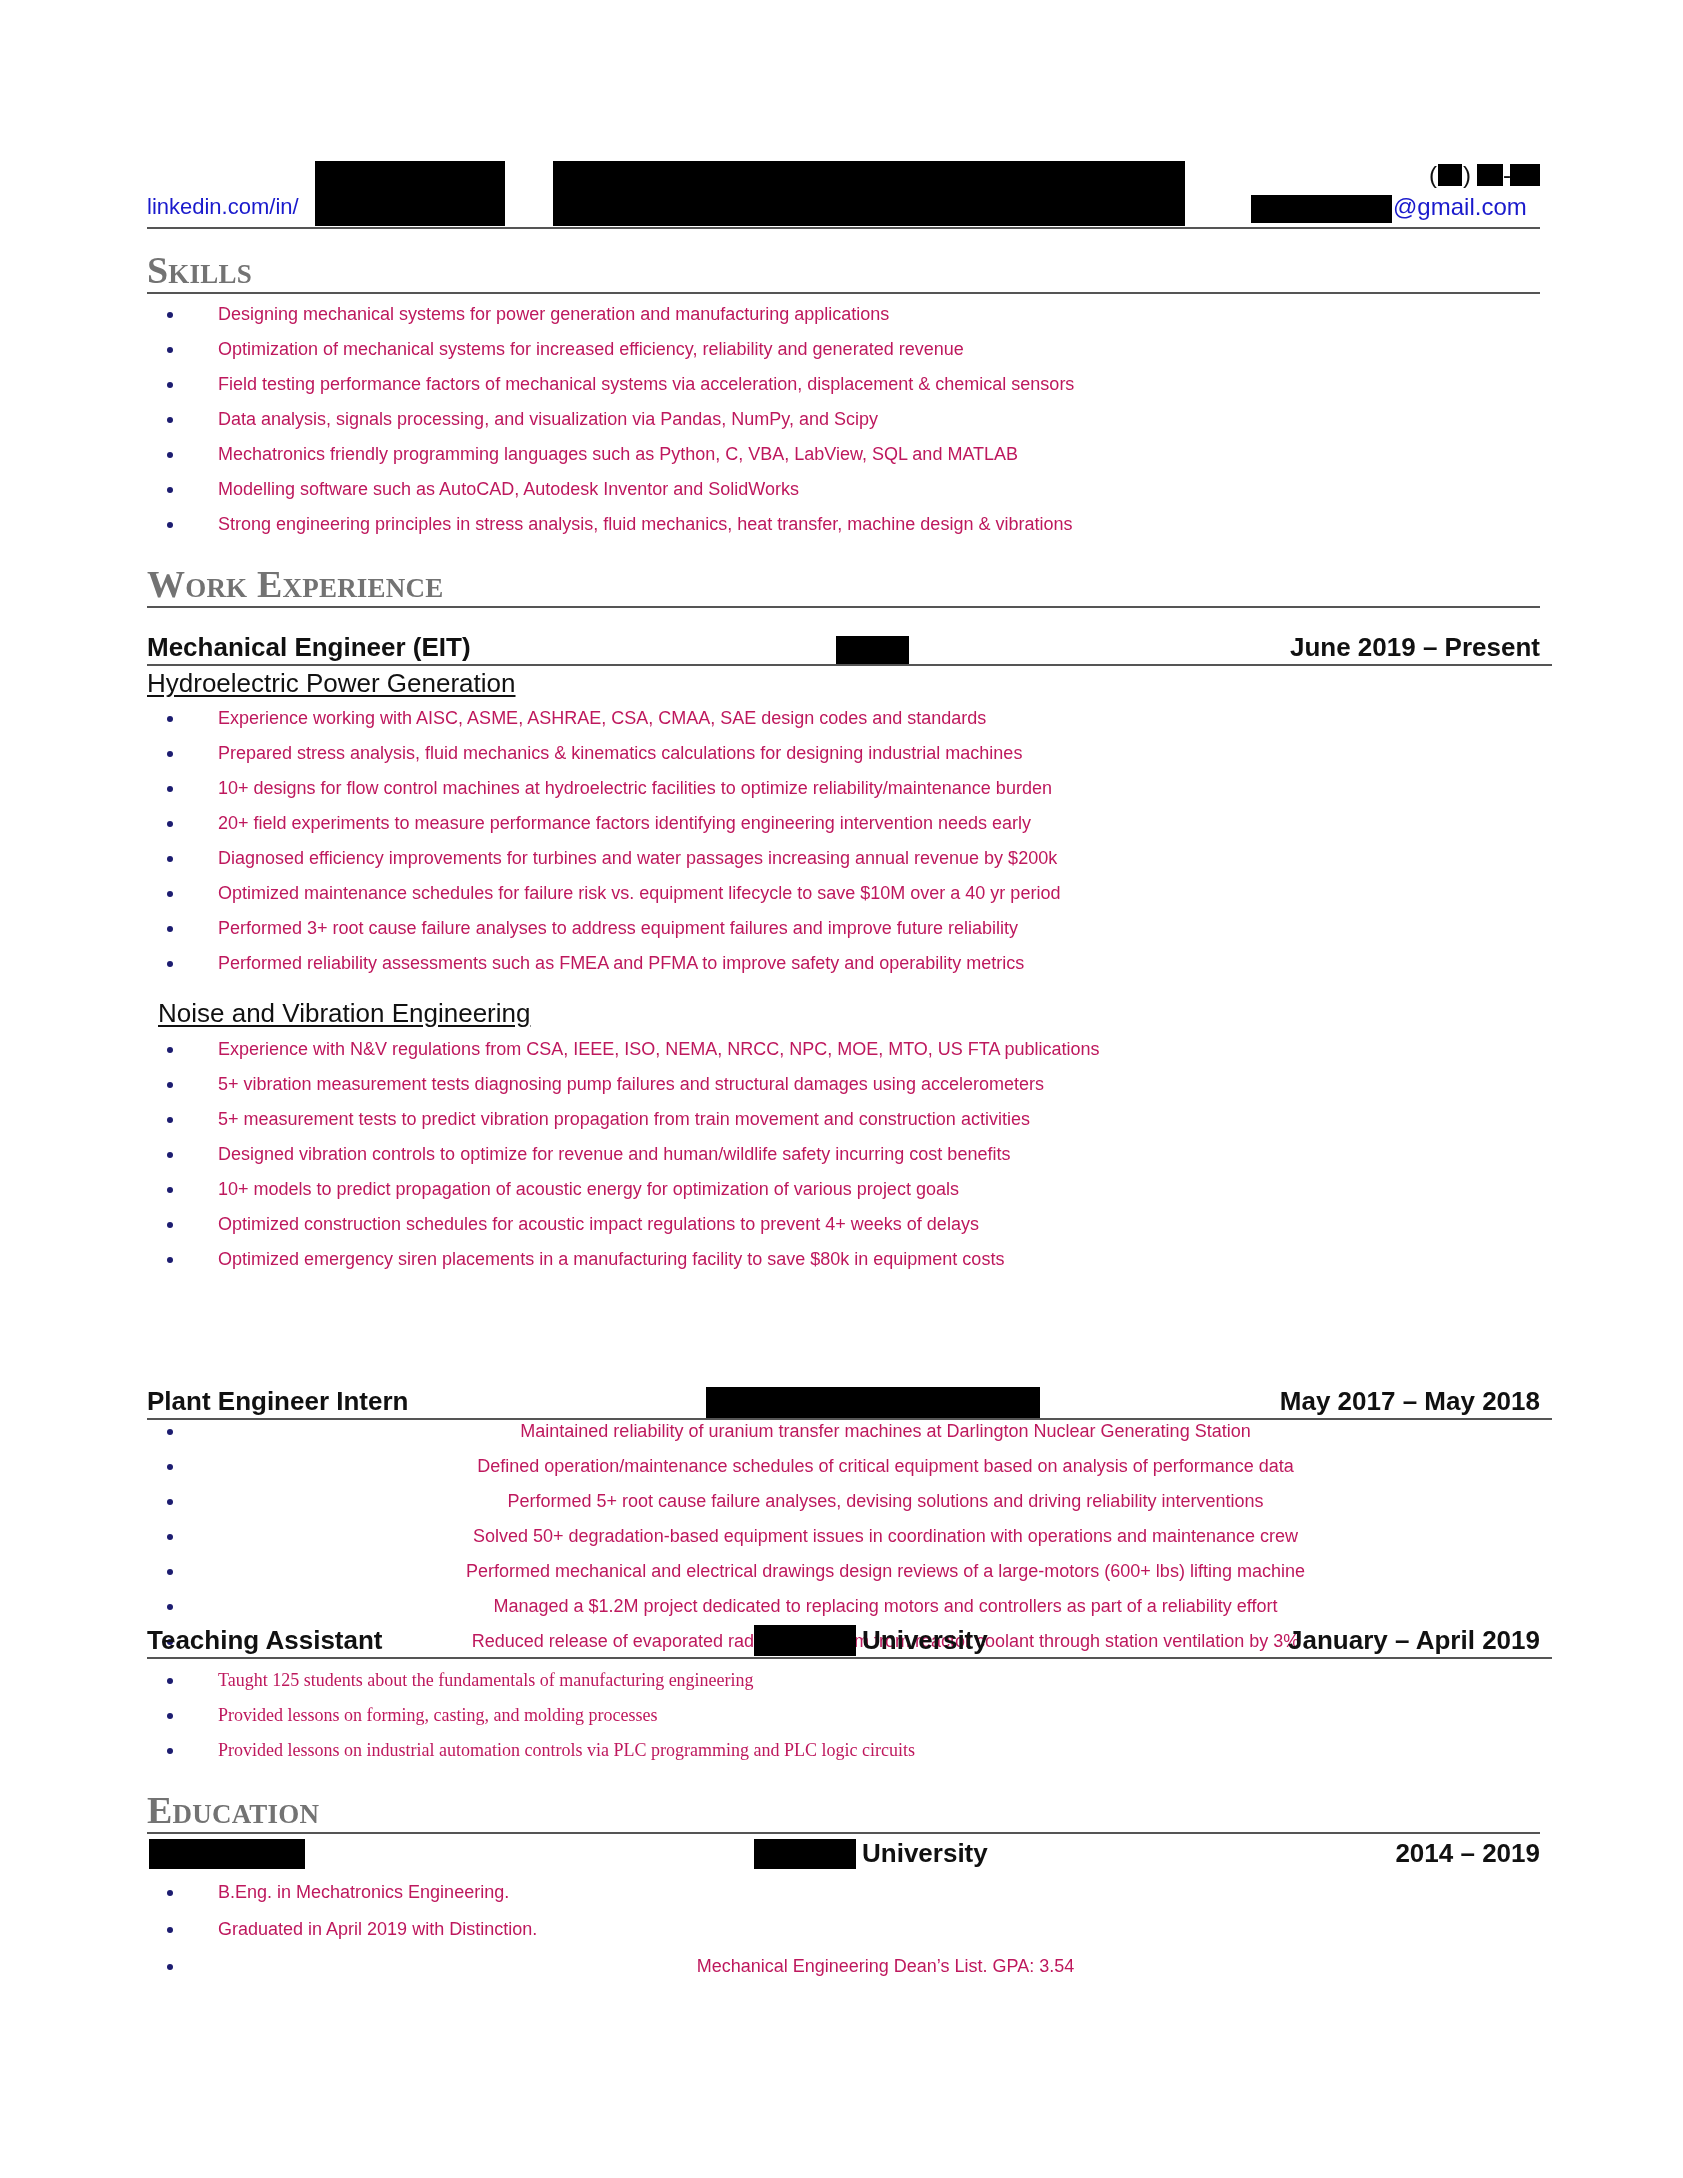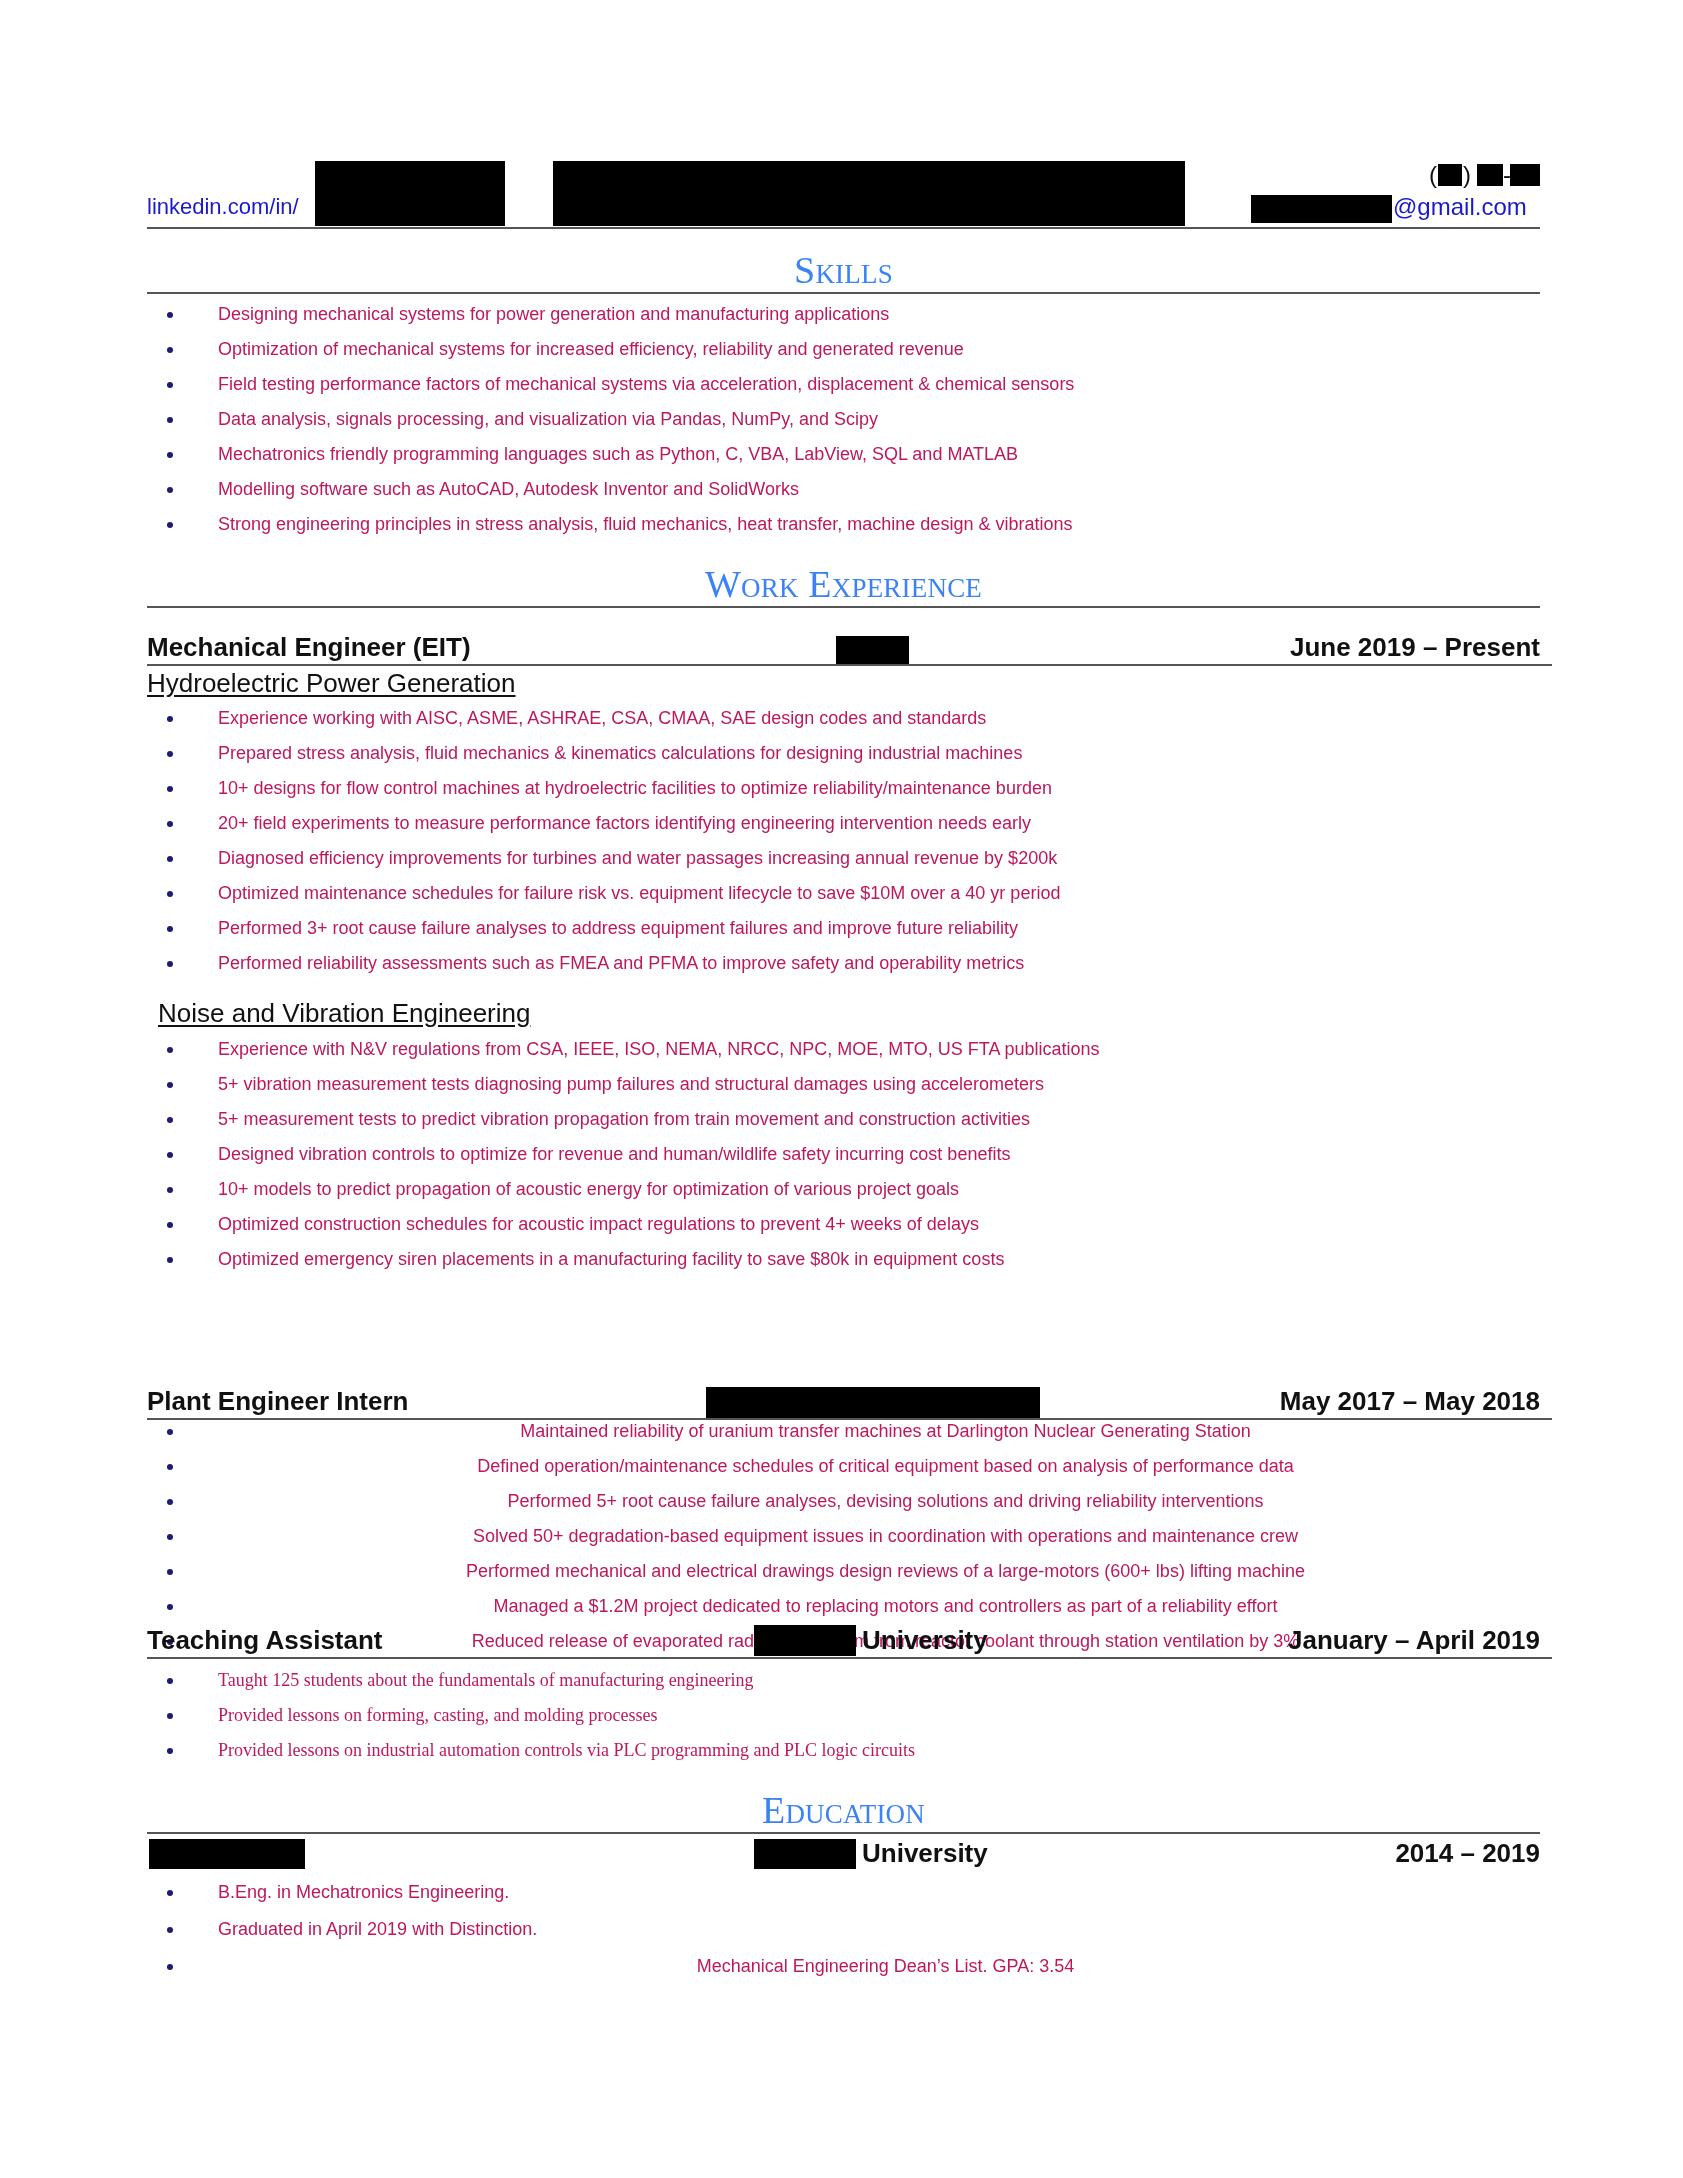--- a/index.html
+++ b/index.html
@@ -10,22 +10,22 @@
   
   .hdr { position: absolute; left: 0; top: 149px; width: 1393px; height: 81px; }
   .hdr .rule { position: absolute; left: 0; right: 0; top: 78px; border-top: 2px solid #555; }
   .redact { position: absolute; background: #000; }
   .link { position: absolute; color: #1a1acc; font-size: 22px; line-height: 26px; white-space: nowrap; }
   .phone { position: absolute; right: 0; top: 12px; font-size: 24px; line-height: 28px; height: 28px; width: 198px; }
   .phone span { position: absolute; top: 0; }
 
   
   .sec { position: absolute; left: 0; width: 1393px; }
-  .sec h2 { margin: 0; font-family: "Liberation Serif", "DejaVu Serif", serif; font-weight: normal;
-            font-variant: small-caps; font-size: 38px; line-height: 40px; letter-spacing: 0.2px; color: #3b82f6; text-align: center; }
+  .sec h2 { margin: 0; font-family: "Liberation Serif", "DejaVu Serif", serif; font-weight: bold;
+            font-variant: small-caps; font-size: 38px; line-height: 40px; letter-spacing: 0.2px; color: #737373; }
   .sec .rule { border-top: 2px solid #555; margin-top: 2px; }
 
   
   ul.bl { position: absolute; left: 0; margin: 0; padding: 0; list-style: none; width: 1406px; }
   ul.bl li { position: relative; padding-left: 71px; font-size: 18px; line-height: 35px; height: 35px;
              white-space: nowrap; color: #be185d; }
   ul.bl li .dot { position: absolute; left: 20px; top: 15px; width: 6px; height: 6px; border-radius: 50%;
                   background: #1c1c70; }
 
   

